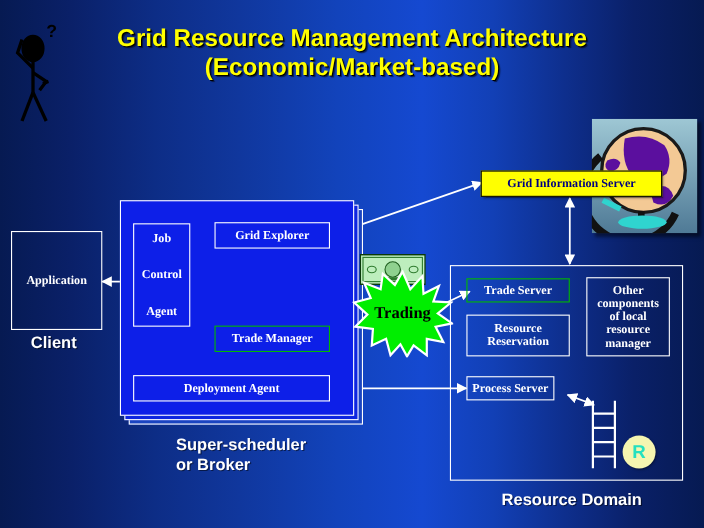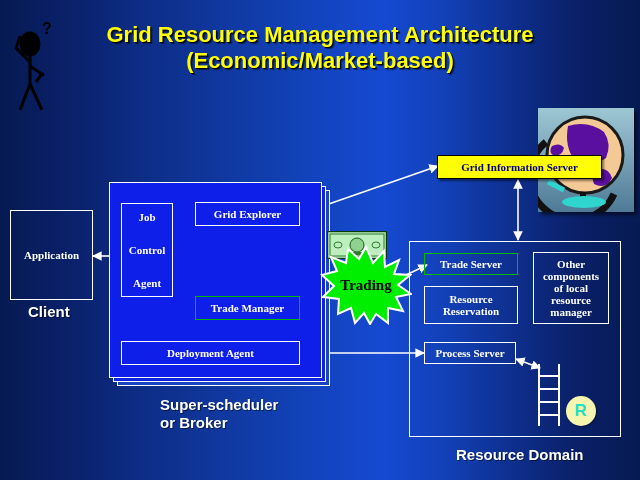--- a/index.html
+++ b/index.html
@@ -229,21 +229,21 @@
   </div>
 
   <div class="box wbox" style="left:533px;top:252px;width:76px;height:72px;flex-direction:column;">
     <span>Other</span>
     <span>components</span>
     <span>of local</span>
     <span>resource</span>
     <span>manager</span>
   </div>
 
-  <div class="box wbox" style="left:424px;top:342px;width:92px;height:22px;">
+  <div class="box wbox" style="left:424px;top:342px;width:80px;height:22px;">
     <span>Process Server</span>
   </div>
 
   <svg class="ladder" style="left:536px;top:364px;width:26px;height:62px;" viewBox="0 0 26 62">
     <g stroke="#ffffff" stroke-width="2" fill="none">
       <line x1="3" y1="0" x2="3" y2="62"></line>
       <line x1="23" y1="0" x2="23" y2="62"></line>
       <line x1="3" y1="12" x2="23" y2="12"></line>
       <line x1="3" y1="25" x2="23" y2="25"></line>
       <line x1="3" y1="38" x2="23" y2="38"></line>

